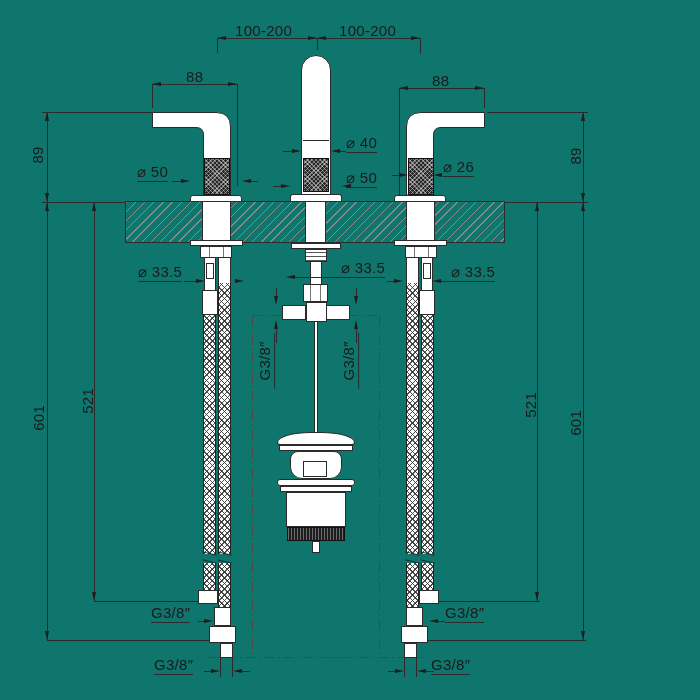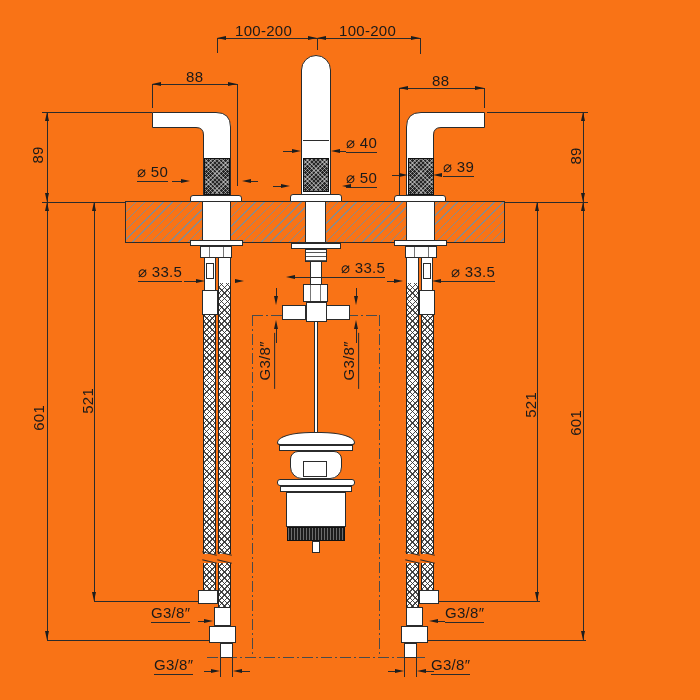--- a/index.html
+++ b/index.html
@@ -1,16 +1,16 @@
 <!DOCTYPE html>
 <html><head>
 <meta charset="utf-8">
 <style>
   html,body{margin:0;padding:0;background:#fff;}
-  #canvas{position:relative;width:700px;height:700px;background:#f97316;overflow:hidden;
+  #canvas{position:relative;width:700px;height:700px;background:#0f766e;overflow:hidden;
           font-family:"Liberation Sans",sans-serif;}
   .hl,.vl{position:absolute;background:#2b2b2b;}
   .hl{height:1px;} .vl{width:1px;}
   .part{position:absolute;background:#fff;border:1px solid #2b2b2b;box-sizing:border-box;}
   .side{position:absolute;background:#fff;border-left:1px solid #2b2b2b;border-right:1px solid #2b2b2b;box-sizing:border-box;}
   .braid{position:absolute;box-sizing:border-box;border-left:1px solid #222;border-right:1px solid #222;
          background-color:#fff;
          background-image:repeating-linear-gradient(45deg,rgba(45,45,45,.85) 0 1px,transparent 1px 4px),
                           repeating-linear-gradient(-45deg,rgba(45,45,45,.85) 0 1px,transparent 1px 4px);}
   .knurl{position:absolute;box-sizing:border-box;border:1px solid #111;background-color:#262626;
@@ -205,21 +205,21 @@
   <div class="hl" style="left:340px;top:151px;width:6px"></div>
   <div class="ar aL" style="left:331px;top:148.5px"></div>
   <div class="ar aR" style="left:292px;top:148.5px"></div>
   <div class="hl" style="left:283px;top:151px;width:9px"></div>
 
   <div class="lbl u" style="left:346px;top:170px">⌀ 50</div>
   <div class="ar aL" style="left:342px;top:183.5px"></div>
   <div class="ar aR" style="left:281px;top:183.5px"></div>
   <div class="hl" style="left:273px;top:186px;width:8px"></div>
 
-  <div class="lbl u" style="left:443px;top:159px">⌀ 39</div>
+  <div class="lbl u" style="left:443px;top:159px">⌀ 26</div>
   <div class="ar aL" style="left:433px;top:172.5px"></div>
   <div class="ar aR" style="left:399px;top:172.5px"></div>
   <div class="hl" style="left:392px;top:175px;width:7px"></div>
 
   <div class="lbl u" style="left:138px;top:264px">⌀ 33.5</div>
   <div class="hl" style="left:184px;top:281px;width:12px"></div>
   <div class="ar aR" style="left:196px;top:278.5px"></div>
   <div class="ar aR" style="left:235px;top:278.5px"></div>
 
   <div class="lbl u" style="left:341px;top:260px">⌀ 33.5</div>

